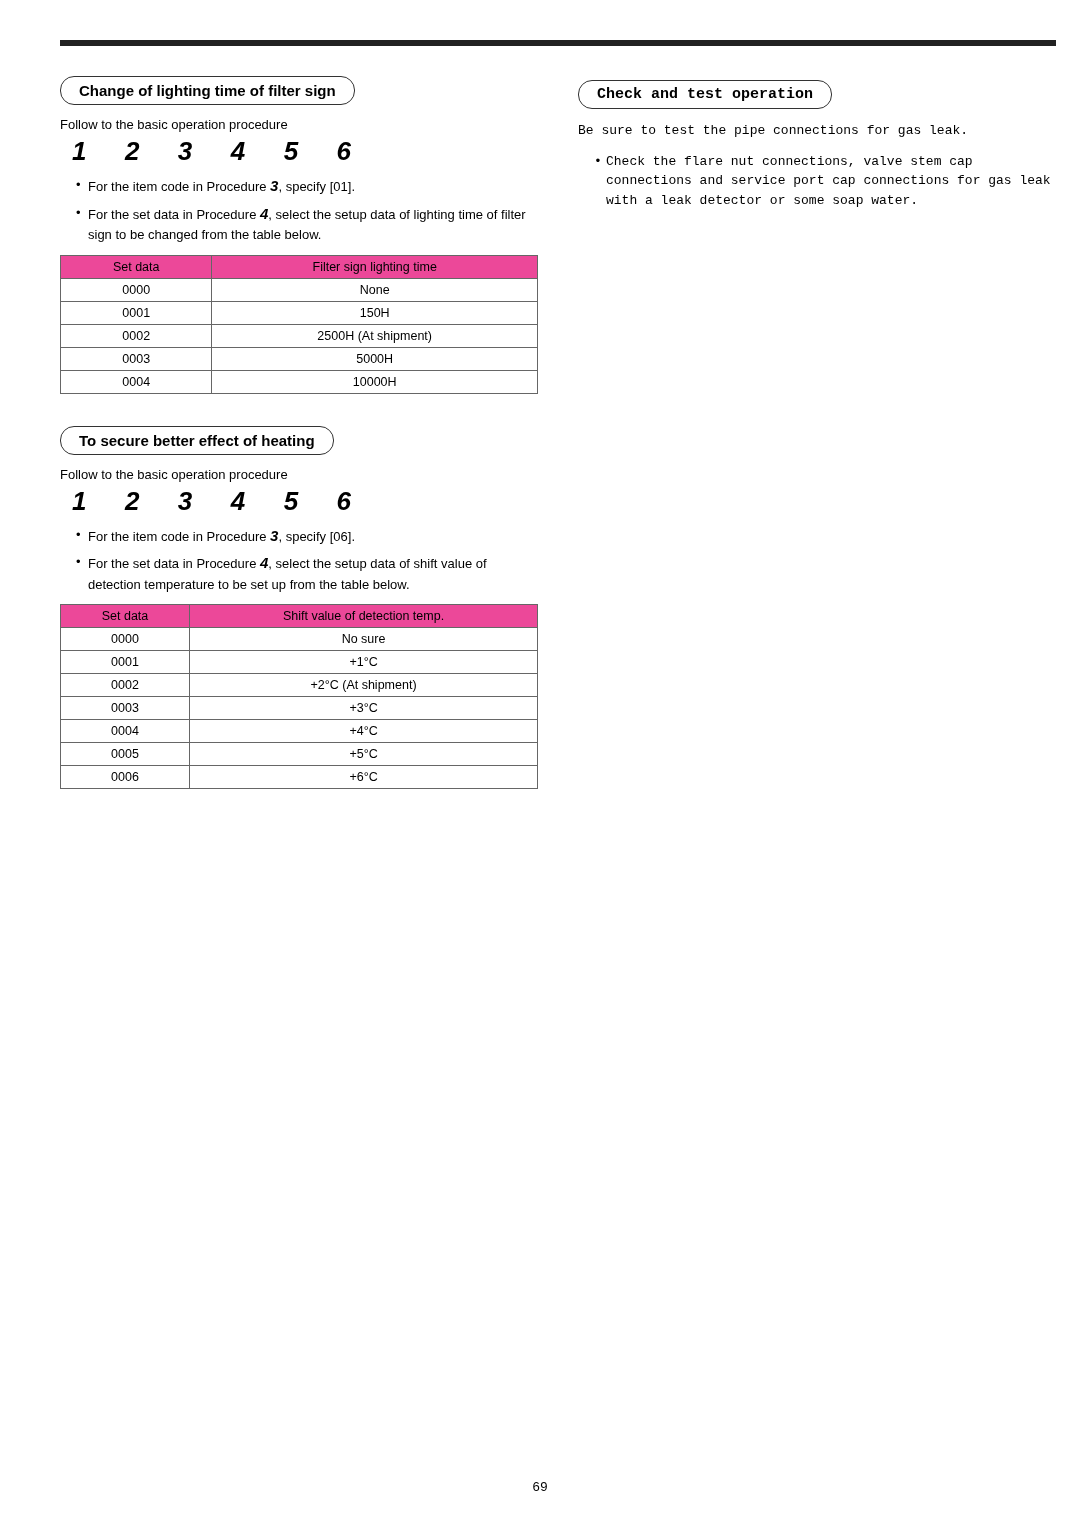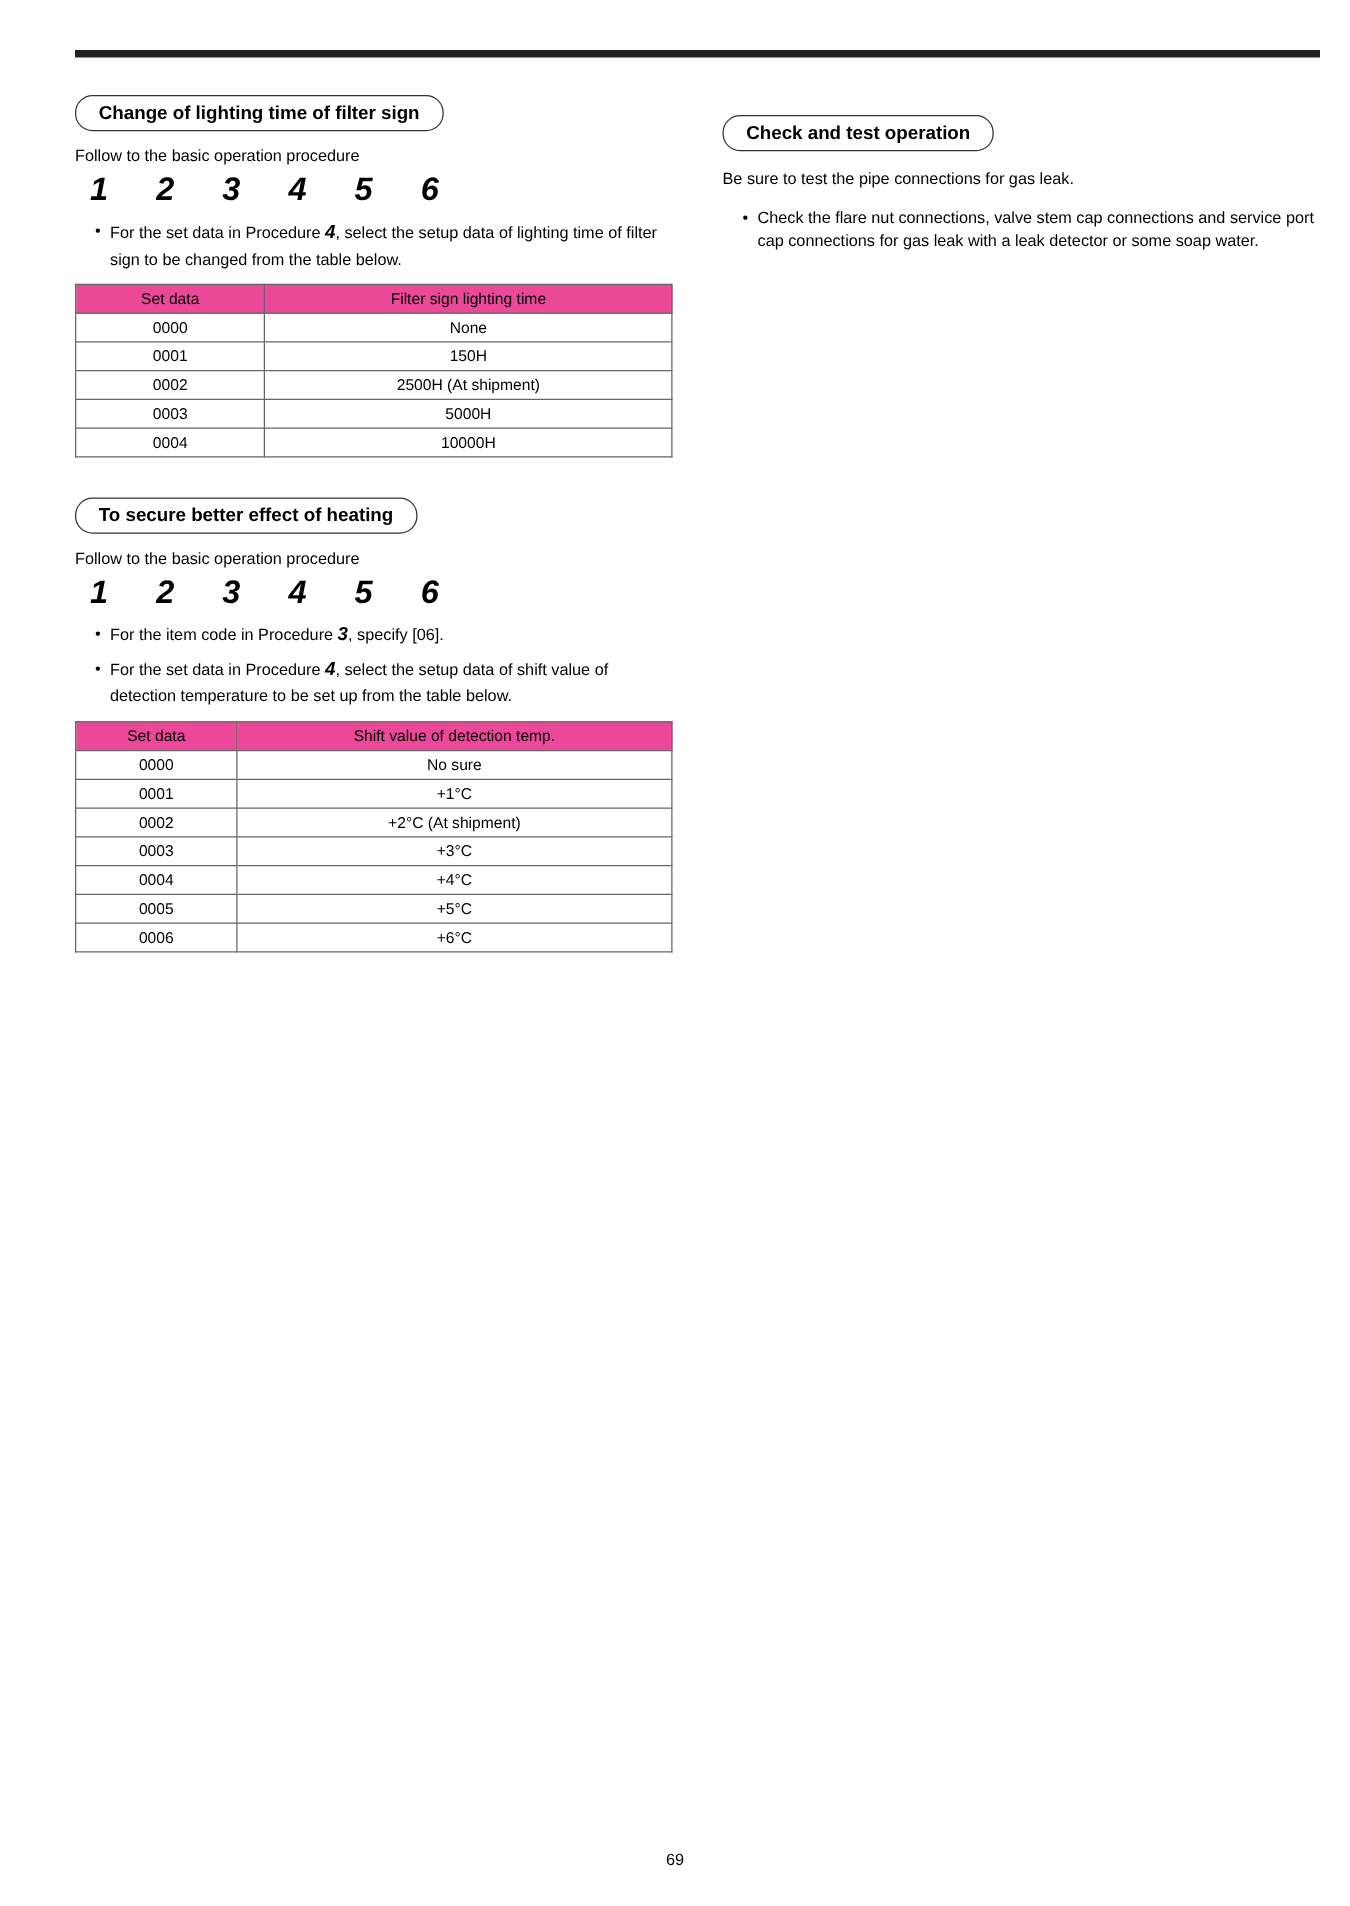--- a/index.html
+++ b/index.html
@@ -95,23 +95,25 @@
     }
     .bottom-section {
       margin-top: 32px;
     }
     .page-number {
       position: absolute;
       bottom: 30px;
       left: 50%;
       transform: translateX(-50%);
       font-size: 13px;
+      font-family: Liberation Mono, monospace;
     }
     .check-section {
-      margin-top: 16px;
+      margin-top: 4px;
+      font-family: Liberation Mono, monospace;
     }
     .check-section .section-text {
       margin-bottom: 10px;
     }
   </style>
 </head>
 <body>
 
 <div class="page">
   <div class="top-bar"></div>
@@ -125,20 +127,21 @@
         <p class="procedure-label">Follow to the basic operation procedure</p>
         <div class="procedure-steps">
           <span>1</span>&nbsp;
           <span>2</span>&nbsp;
           <span>3</span>&nbsp;
           <span>4</span>&nbsp;
           <span>5</span>&nbsp;
           <span>6</span>
         </div>
         <ul class="bullet-list">
+          <li>For the item code in Procedure <span style="font-style:italic;font-weight:bold;font-size:15px;">3</span>, specify [01].</li>
           <li>For the set data in Procedure <span style="font-style:italic;font-weight:bold;font-size:15px;">4</span>, select the setup data of lighting time of filter sign to be changed from the table below.</li>
         </ul>
         <table class="data-table">
           <thead>
             <tr>
               <th>Set data</th>
               <th>Filter sign lighting time</th>
             </tr>
           </thead>
           <tbody>

